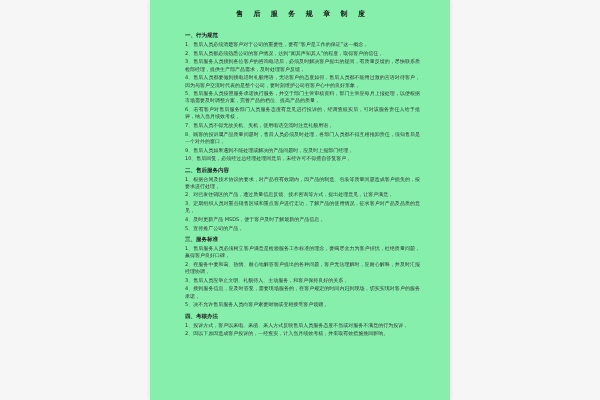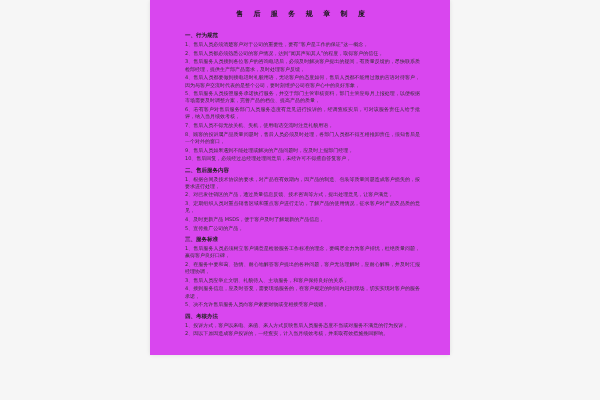--- a/index.html
+++ b/index.html
@@ -14,22 +14,22 @@
   .canvas {
     position: relative;
     width: 600px;
     height: 400px;
   }
   .page {
     position: absolute;
     left: 150px;
     top: 0;
     width: 300px;
-    height: 355px;
-    background: #d946ef;
+    height: 400px;
+    background: #86efac;
     box-shadow: 0 0 4px rgba(0,0,0,0.10);
     box-sizing: border-box;
     padding: 9px 30px 8px 35px;
     overflow: hidden;
   }
   .doc-title {
     margin: 0 0 13px 0;
     font-size: 7px;
     font-weight: bold;
     color: #1a1a1a;

